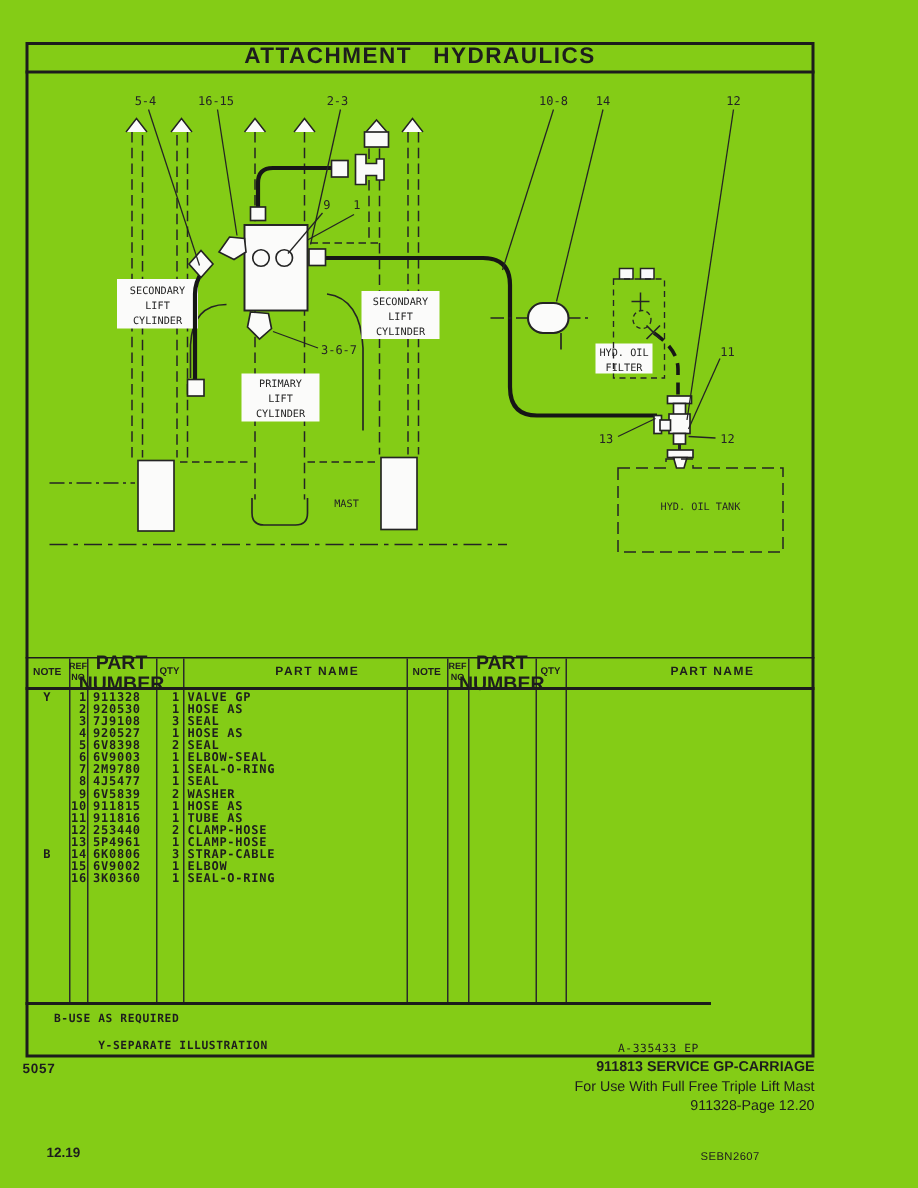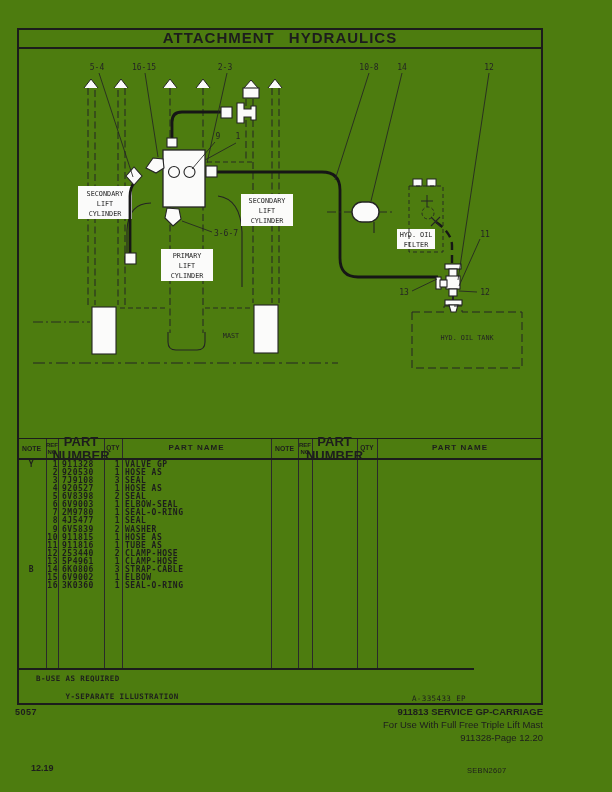--- a/index.html
+++ b/index.html
@@ -1,16 +1,16 @@
 <!DOCTYPE html>
 <html><head>
 <meta charset="utf-8">
 <style>
   html,body{margin:0;padding:0;background:#e8e8e8;}
-  #page{position:relative;width:612px;height:792px;background:#4d7c0f;color:#1d1d1d;
+  #page{position:relative;width:612px;height:792px;background:#84cc16;color:#1d1d1d;
         font-family:"Liberation Sans",sans-serif;overflow:hidden;}
   
   #frame{position:absolute;left:17px;top:28px;width:526px;height:677px;
          border:2.5px solid #1c1c1c;box-sizing:border-box;}
   #titlebar{position:absolute;left:17px;top:28px;width:526px;height:21px;
             border-bottom:2px solid #1c1c1c;box-sizing:border-box;
             display:flex;align-items:center;justify-content:center;}
   #titlebar .t{font-size:15px;font-weight:bold;letter-spacing:1px;word-spacing:9px;}
   
   #diag{position:absolute;left:17px;top:48px;width:526px;height:392px;}
@@ -21,21 +21,21 @@
   #ptable{position:absolute;left:17px;top:438px;width:526px;height:230px;
           border-top:1.5px solid #1c1c1c;box-sizing:content-box;}
   .vline{position:absolute;top:0;width:1px;height:230px;background:#2a2a2a;}
   #hdrline{position:absolute;left:0;top:19px;width:526px;height:1.5px;background:#1c1c1c;}
   .hcell{position:absolute;top:0;height:19px;display:flex;align-items:center;justify-content:center;
          font-weight:bold;text-align:center;white-space:pre-line;line-height:1.05;}
   .h-note{font-size:6.8px;}
   .h-ref{font-size:6px;}
   .h-pn{font-size:13px;}
   .h-qty{font-size:6.5px;}
-  .h-name{font-size:8px;letter-spacing:1px;}
+  .h-name{font-size:8px;letter-spacing:1px;padding-left:15px;}
   #rows{position:absolute;left:0;top:21.5px;width:254px;}
   .prow{display:flex;height:8.125px;font-family:"DejaVu Sans Mono",monospace;
         font-size:8px;font-weight:bold;letter-spacing:0.5px;line-height:8.2px;white-space:nowrap;}
   .prow .note{width:29px;text-align:center;}
   .prow .ref{width:12px;text-align:right;}
   .prow .part_number{width:46px;padding-left:4px;box-sizing:border-box;}
   .prow .qty{width:18px;text-align:right;padding-right:2px;box-sizing:border-box;}
   .prow .part_name{width:149px;padding-left:3px;box-sizing:border-box;}
   
   #fnote{position:absolute;left:17px;top:668px;width:457px;height:37px;

